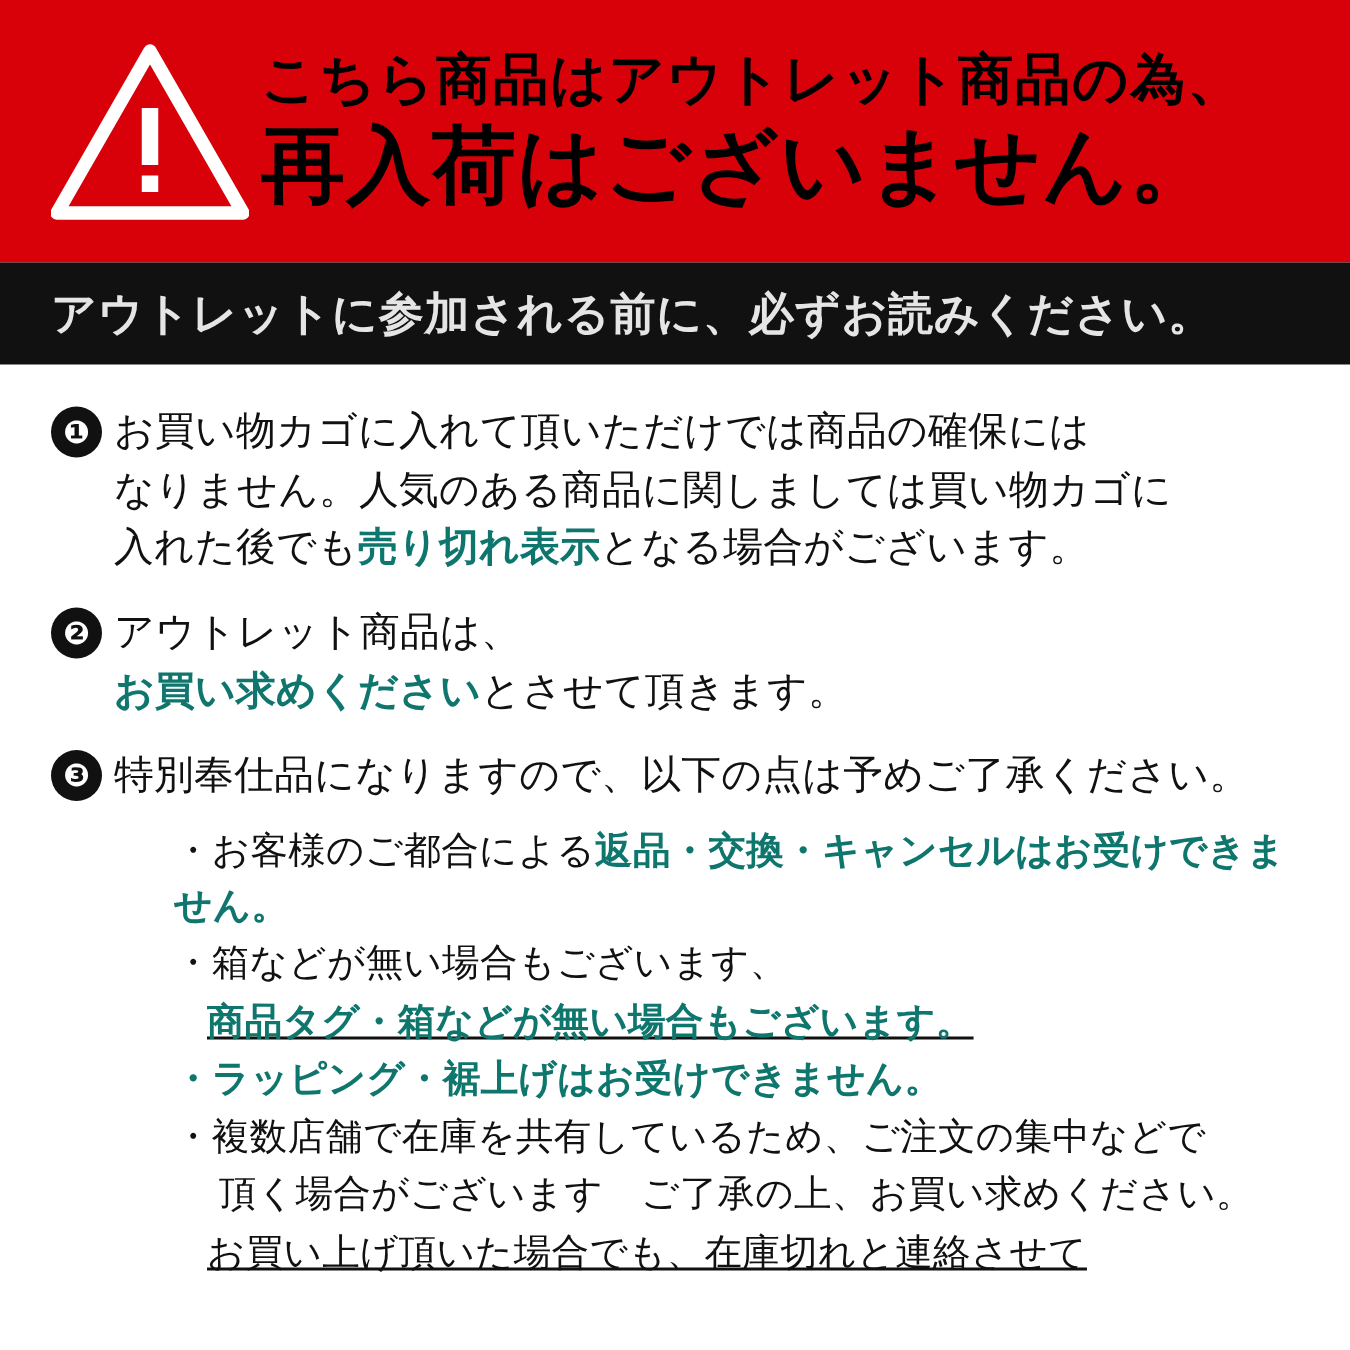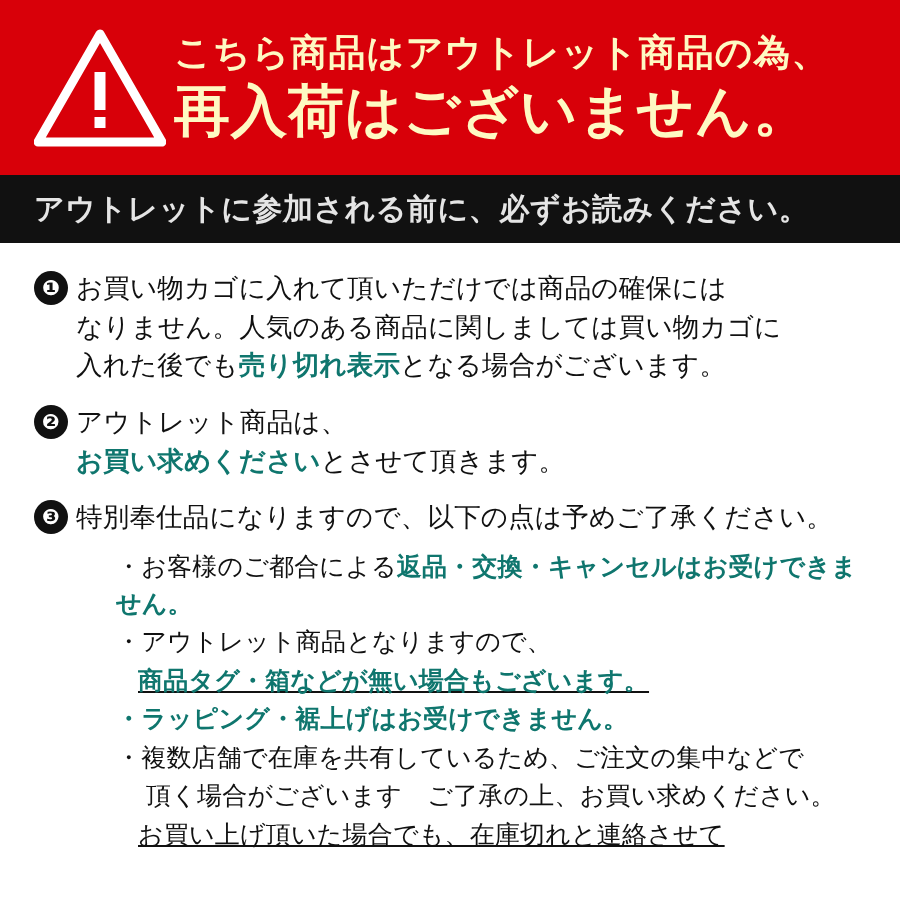--- a/index.html
+++ b/index.html
@@ -30,21 +30,21 @@
     box-sizing: border-box;
   }
   .warn-icon {
     flex: 0 0 auto;
     width: 132px;
     height: 120px;
     margin-right: 8px;
     display: block;
   }
   .banner-text {
-    color: #fef9c3;
+    color: #000000;
     font-weight: bold;
     line-height: 1.12;
     letter-spacing: 0.5px;
   }
   .banner-line1 {
     font-size: 37px;
     display: block;
     margin-bottom: 6px;
     letter-spacing: 1px;
   }
@@ -166,21 +166,21 @@
     <div class="item">
       <span class="num">❸</span>
       <div class="item-body">
         <span>特別奉仕品になりますので、以下の点は予めご了承ください。</span>
 
         <div class="sublist">
           <div class="subitem">
             <span>・</span><span>お客様のご都合による</span><span class="red">返品・交換・キャンセルはお受けできません。</span>
           </div>
           <div class="subitem">
-            <span>・</span><span>アウトレット商品となりますので、</span>
+            <span>・</span><span>箱などが無い場合もございます、</span>
           </div>
           <div class="subitem indent1">
             <span class="red">商品タグ・箱などが無い場合もございます。</span>
           </div>
           <div class="subitem">
             <span class="red">・</span><span class="red">ラッピング・裾上げはお受けできません。</span>
           </div>
           <div class="subitem">
             <span>・</span><span>複数店舗で在庫を共有しているため、ご注文の集中などで</span>
           </div>

